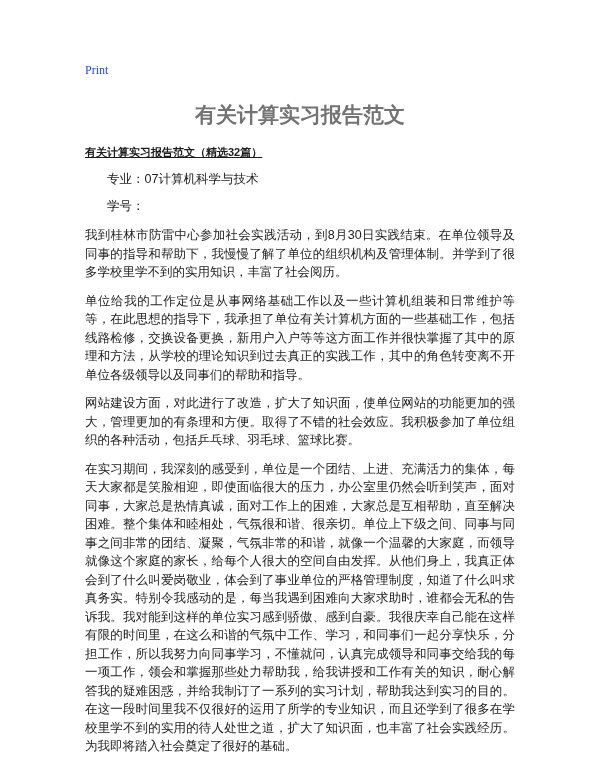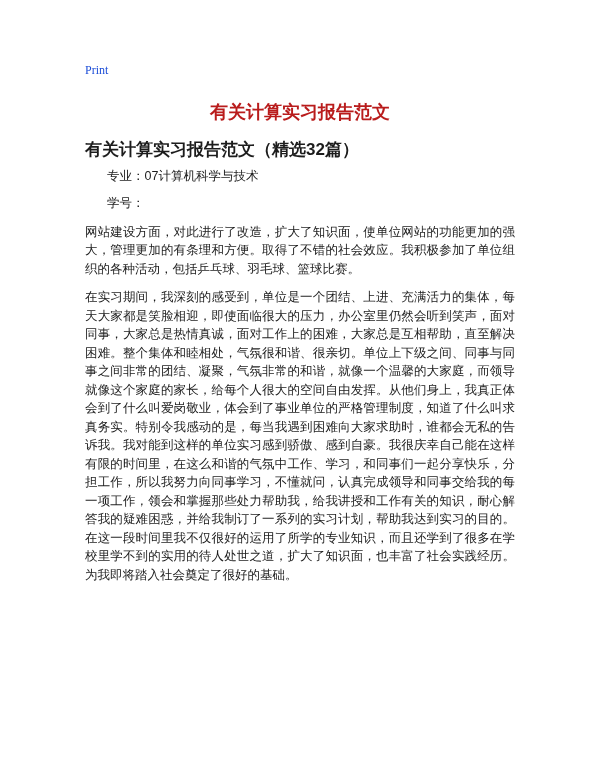--- a/index.html
+++ b/index.html
@@ -20,31 +20,32 @@
   .print-link {
     font-family: "Liberation Serif", "DejaVu Serif", serif;
     font-size: 12px;
     color: #1d4ed8;
     margin-bottom: 24px;
     cursor: pointer;
     display: inline-block;
   }
   .doc-title {
     text-align: center;
-    color: #b91c1c;
-    font-size: 18px;
+    color: #737373;
+    font-size: 21px;
     font-weight: bold;
     line-height: 1.2;
     margin-bottom: 18px;
   }
   .bold-line {
-    font-size: 17px;
+    font-size: 11px;
     font-weight: bold;
     line-height: 15px;
     margin-bottom: 12px;
+    text-decoration: underline;
   }
   .field-line {
     font-size: 12.5px;
     line-height: 15px;
     margin-bottom: 12px;
     margin-left: 22px;
   }
   .para {
     font-size: 12.5px;
     line-height: 18.5px;
@@ -63,19 +64,21 @@
   <h1 class="doc-title">有关计算实习报告范文</h1>
 
   <p class="bold-line">有关计算实习报告范文（精选32篇）</p>
 
 
   <p class="field-line">专业：07计算机科学与技术</p>
 
   <p class="field-line">学号：</p>
 
 
+  <p class="para">我到桂林市防雷中心参加社会实践活动，到8月30日实践结束。在单位领导及同事的指导和帮助下，我慢慢了解了单位的组织机构及管理体制。并学到了很多学校里学不到的实用知识，丰富了社会阅历。</p>
 
+  <p class="para">单位给我的工作定位是从事网络基础工作以及一些计算机组装和日常维护等等，在此思想的指导下，我承担了单位有关计算机方面的一些基础工作，包括线路检修，交换设备更换，新用户入户等等这方面工作并很快掌握了其中的原理和方法，从学校的理论知识到过去真正的实践工作，其中的角色转变离不开单位各级领导以及同事们的帮助和指导。</p>
 
   <p class="para">网站建设方面，对此进行了改造，扩大了知识面，使单位网站的功能更加的强大，管理更加的有条理和方便。取得了不错的社会效应。我积极参加了单位组织的各种活动，包括乒乓球、羽毛球、篮球比赛。</p>
 
   <p class="para">在实习期间，我深刻的感受到，单位是一个团结、上进、充满活力的集体，每天大家都是笑脸相迎，即使面临很大的压力，办公室里仍然会听到笑声，面对同事，大家总是热情真诚，面对工作上的困难，大家总是互相帮助，直至解决困难。整个集体和睦相处，气氛很和谐、很亲切。单位上下级之间、同事与同事之间非常的团结、凝聚，气氛非常的和谐，就像一个温馨的大家庭，而领导就像这个家庭的家长，给每个人很大的空间自由发挥。从他们身上，我真正体会到了什么叫爱岗敬业，体会到了事业单位的严格管理制度，知道了什么叫求真务实。特别令我感动的是，每当我遇到困难向大家求助时，谁都会无私的告诉我。我对能到这样的单位实习感到骄傲、感到自豪。我很庆幸自己能在这样有限的时间里，在这么和谐的气氛中工作、学习，和同事们一起分享快乐，分担工作，所以我努力向同事学习，不懂就问，认真完成领导和同事交给我的每一项工作，领会和掌握那些处力帮助我，给我讲授和工作有关的知识，耐心解答我的疑难困惑，并给我制订了一系列的实习计划，帮助我达到实习的目的。在这一段时间里我不仅很好的运用了所学的专业知识，而且还学到了很多在学校里学不到的实用的待人处世之道，扩大了知识面，也丰富了社会实践经历。为我即将踏入社会奠定了很好的基础。</p>
 
 </div>
 
 </body></html>

